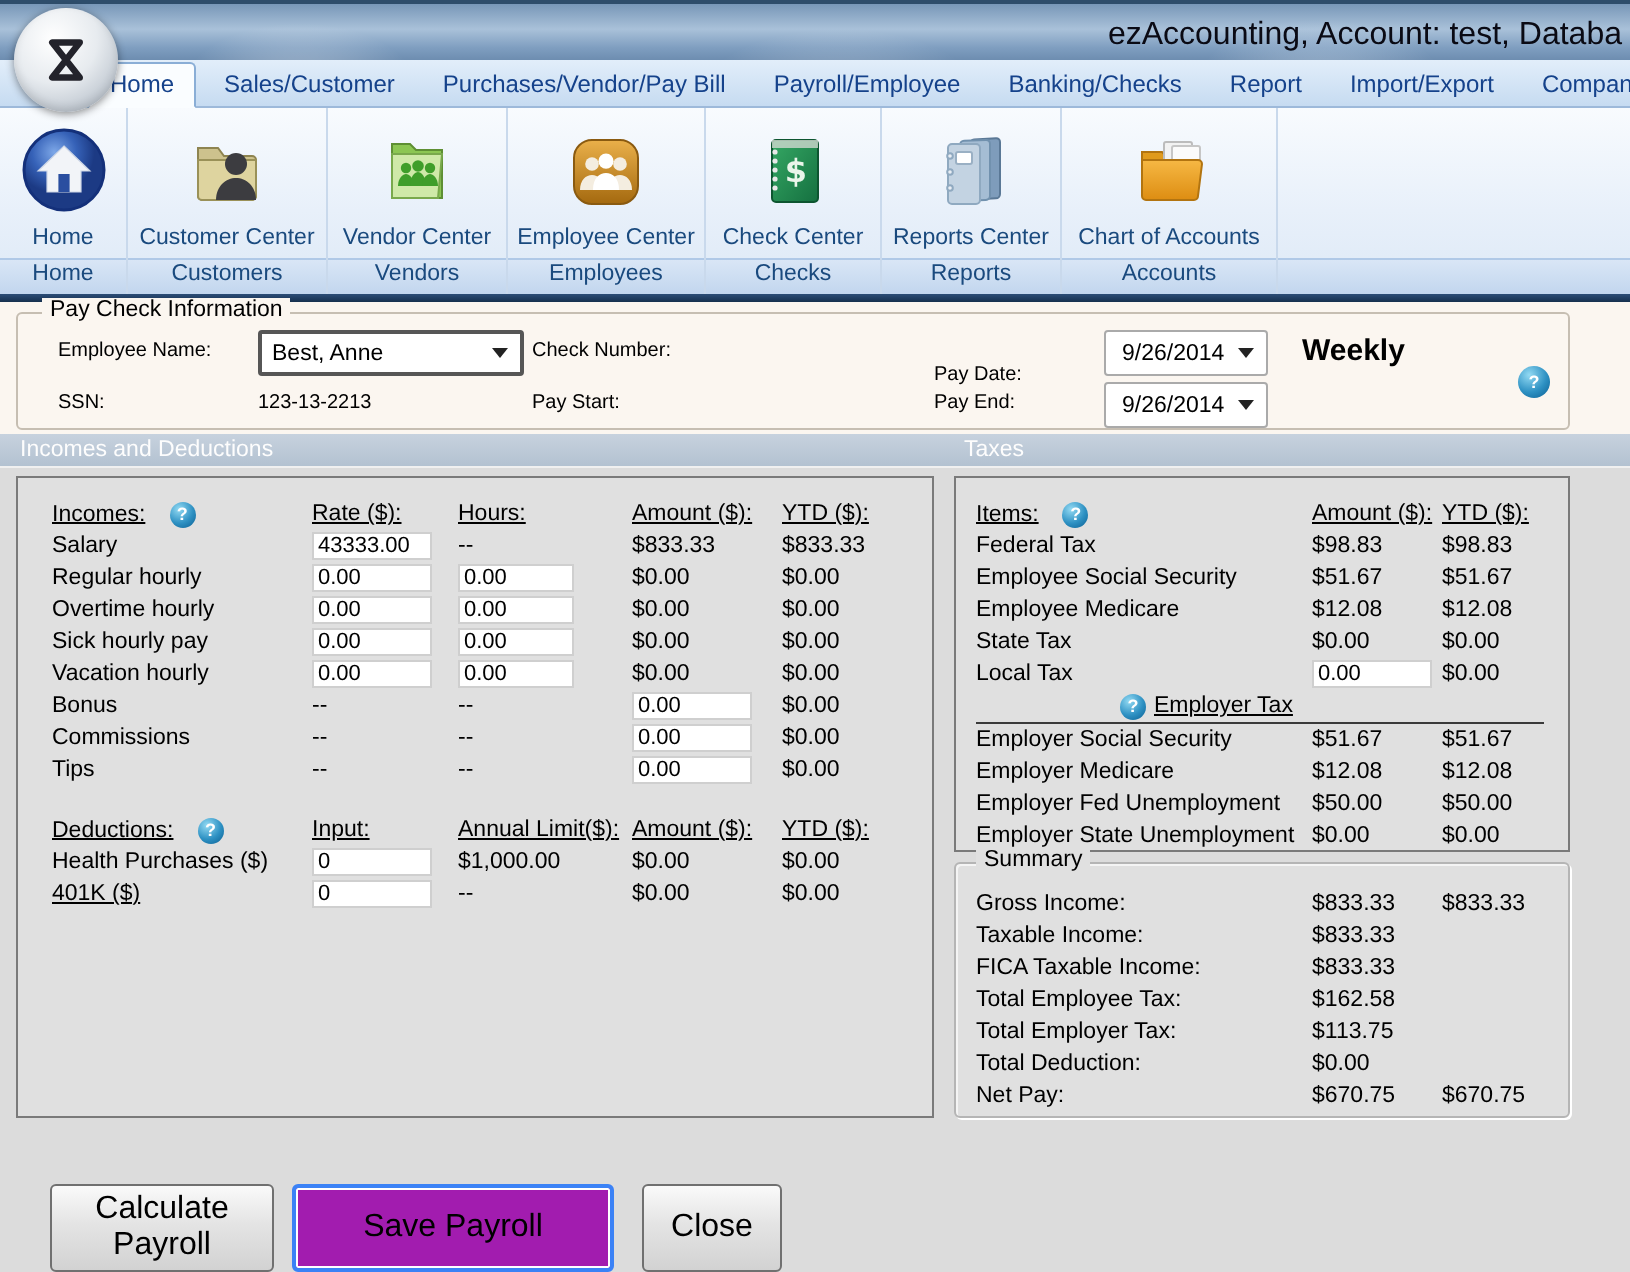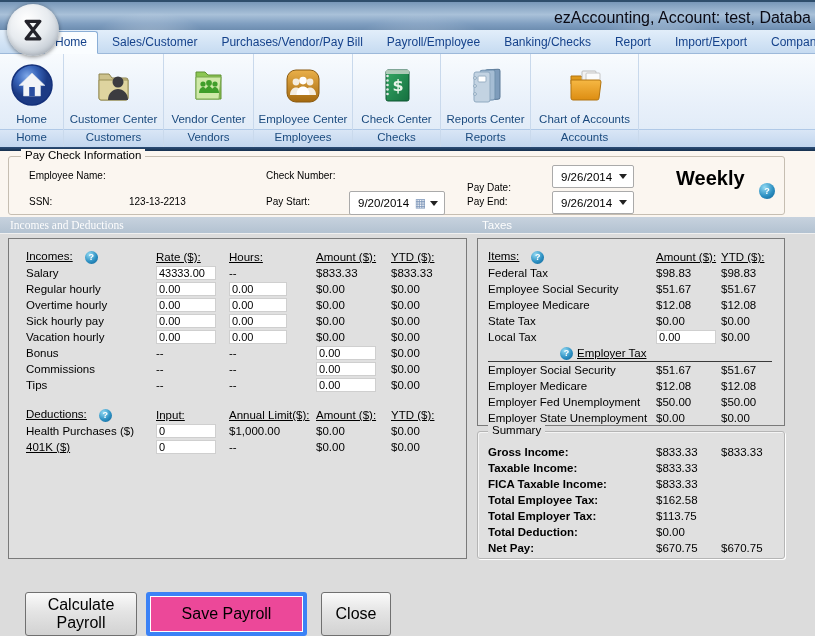--- a/index.html
+++ b/index.html
@@ -51,21 +51,21 @@
   .gb-legend { position:absolute; top:-8px; left:12px; background:#fbf6f0; padding:0 4px;
     font-size:11.5px; white-space:nowrap; }
   .pc-label { position:absolute; font-size:10px; white-space:nowrap; }
   .combo { position:absolute; background:#fff; border:2px solid #565656; border-radius:2px;
     display:flex; align-items:center; font-size:11.5px; padding-left:5px; cursor:default; }
   .dateselect { position:absolute; background:#fff; border:1px solid #aaaaaa; border-radius:2px;
     display:flex; align-items:center; font-size:11.5px; padding-left:8px; cursor:default; }
   .arrow-down { width:0; height:0; border-left:4px solid transparent; border-right:4px solid transparent;
     border-top:5px solid #222; margin-left:auto; margin-right:6px; }
   .cal { font-size:12px; color:#7a94b8; margin-left:auto; line-height:10px; }
-  .weekly { position:absolute; font-size:20px; font-weight:bold;margin-left:25px; }
+  .weekly { position:absolute; font-size:15px; font-weight:bold; }
 
   
   .bandrow { position:absolute; top:217px; left:0; width:815px; height:17px;
     background:linear-gradient(#c7d2de,#b3c2d1); border-bottom:1px solid #f0f0f0; }
   .bandtitle { position:absolute; top:0; color:#fdfdfd; font-size:11.5px; line-height:17px; }
 
   
   .databox { position:absolute; background:#e0e0e0; border:1px solid #7a7a7a; }
   .left-box { left:8px; top:238px; width:459px; height:321px; padding:10px 0 0 17px; }
   .tax-box  { left:477px; top:238px; width:308px; height:188px; padding:10px 0 0 10px; }
@@ -81,36 +81,36 @@
     align-items:center; font-size:11.5px; white-space:nowrap; }
   .gap { height:14px; }
   .u { text-decoration:underline; }
   .fld { width:60px; height:14px; border:1px solid #cfcfcf; background:#fff;
     font-size:11px; font-family:inherit; padding:0 2px; }
   .fld.h { width:58px; }
   .emp-hdr { display:flex; align-items:center; height:17px; margin-right:12px;
     border-bottom:1px solid #3a3a3a; padding-left:72px; font-size:11.5px; }
   .srow { display:grid; grid-template-columns:168px 65px 60px; height:16px;
     align-items:center; font-size:11.5px; white-space:nowrap; }
-  .srow .lbl { font-weight:bold; }
+  .srow .lbl { font-weight:normal; }
 
   .help { display:inline-block; width:13px; height:13px; border-radius:50%;
     background:radial-gradient(circle at 35% 28%, #93daf3, #2e91c3 55%, #0a5e92);
     position:relative; vertical-align:middle; flex:none; }
   .help::after { content:"?"; position:absolute; inset:0; color:#fff; font-size:9px; font-weight:bold;
     display:flex; align-items:center; justify-content:center; }
   .help.big { width:16px; height:16px; }
   .help.ml { margin-left:12px; }
 
   
   .btn { position:absolute; top:592px; height:44px; border:1px solid #707070; border-radius:3px;
     background:linear-gradient(#fafafa,#e4e4e4 45%,#d2d2d2); font-size:16px;
     font-family:inherit; color:#000; cursor:default; }
   .btn.calc { left:25px; width:112px; }
-  .btn.save { left:146px; width:161px; background:#ec4899; border:4px solid #3b82f6;
+  .btn.save { left:146px; width:161px; background:#a21caf; border:2px solid #3b82f6;
     box-shadow:inset 0 0 0 1px #ffffff; }
   .btn.close { left:321px; width:70px; }
 </style>
 </head>
 <body>
 
 <div class="window">
 
   <div class="titlebar">
     <div class="win-title">ezAccounting, Account: test, Databa</div>
@@ -265,52 +265,51 @@
       <div class="tbsub">Accounts</div>
     </div>
   </div>
   <div class="navline"></div>
 
   <div class="paystrip">
     <div class="paycheck">
       <div class="gb-legend">Pay Check Information</div>
 
       <div class="pc-label" style="left:20px; top:13px;">Employee Name:</div>
+      <div class="combo" style="left:120px; top:8px; width:133px; height:23px;">
+        <span>Best, Anne</span>
+        <span class="arrow-down"></span>
+      </div>
 
       <div class="pc-label" style="left:257px; top:13px;">Check Number:</div>
 
       <div class="pc-label" style="left:458px; top:13px;margin-top:12px;">Pay Date:</div>
       <div class="dateselect" style="left:543px; top:8px; width:82px; height:23px;">
         <span>9/26/2014</span>
         <span class="arrow-down"></span>
       </div>
 
       <div class="weekly" style="left:642px; top:10px;">Weekly</div>
       <span class="help big" style="position:absolute; left:750px; top:26px;"></span>
 
       <div class="pc-label" style="left:20px; top:39px;">SSN:</div>
       <div class="pc-label" style="left:120px; top:39px;">123-13-2213</div>
 
       <div class="pc-label" style="left:257px; top:39px;">Pay Start:</div>
-      <div class="dateselect" style="left:340px; top:34px; width:96px; height:24px;">
-        <span>9/20/2014</span>
-        <span class="cal">▦</span>
-        <span class="arrow-down" style="margin-left:4px;"></span>
-      </div>
 
       <div class="pc-label" style="left:458px; top:39px;">Pay End:</div>
       <div class="dateselect" style="left:543px; top:34px; width:82px; height:23px;">
         <span>9/26/2014</span>
         <span class="arrow-down"></span>
       </div>
     </div>
   </div>
 
   <div class="bandrow">
-    <span class="bandtitle" style="left:10px;font-family:Liberation Serif, serif;">Incomes and Deductions</span>
+    <span class="bandtitle" style="left:10px;">Incomes and Deductions</span>
     <span class="bandtitle" style="left:482px;">Taxes</span>
   </div>
 
   <div class="databox left-box">
     <div class="trow">
       <span><span class="u">Incomes:</span><span class="help ml"></span></span>
       <span class="u">Rate ($):</span>
       <span class="u">Hours:</span>
       <span class="u">Amount ($):</span>
       <span class="u">YTD ($):</span>

